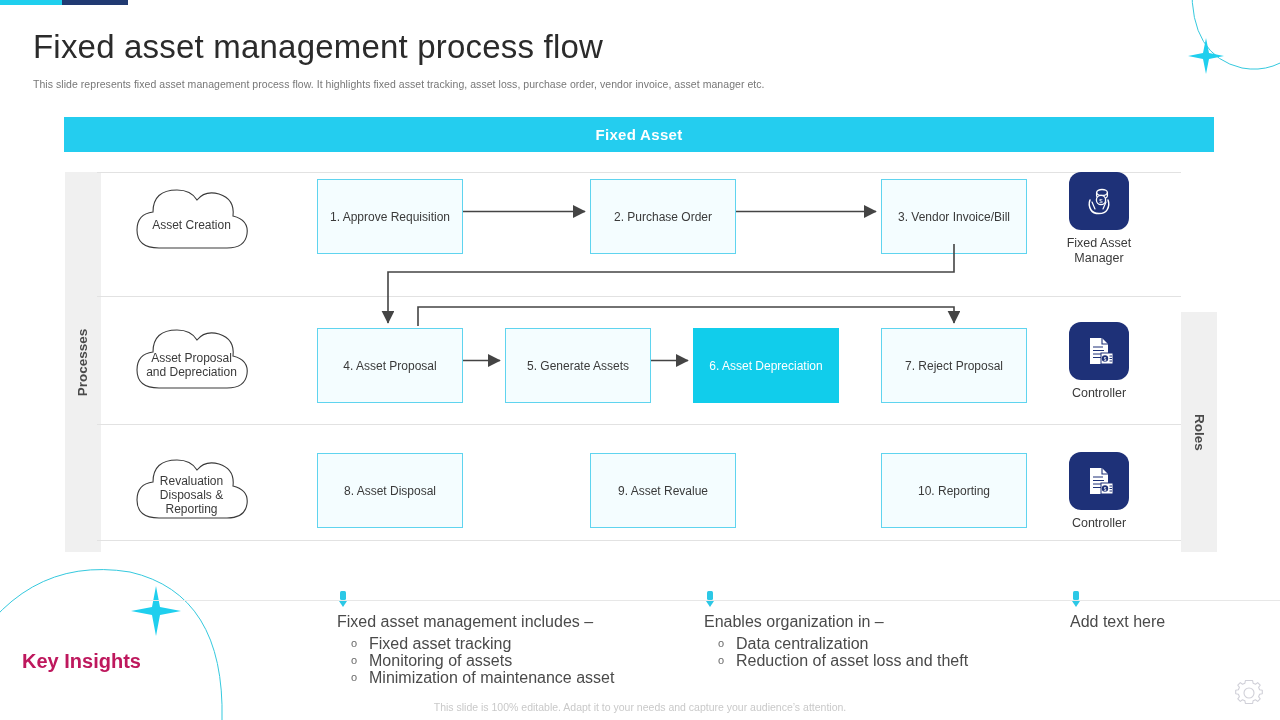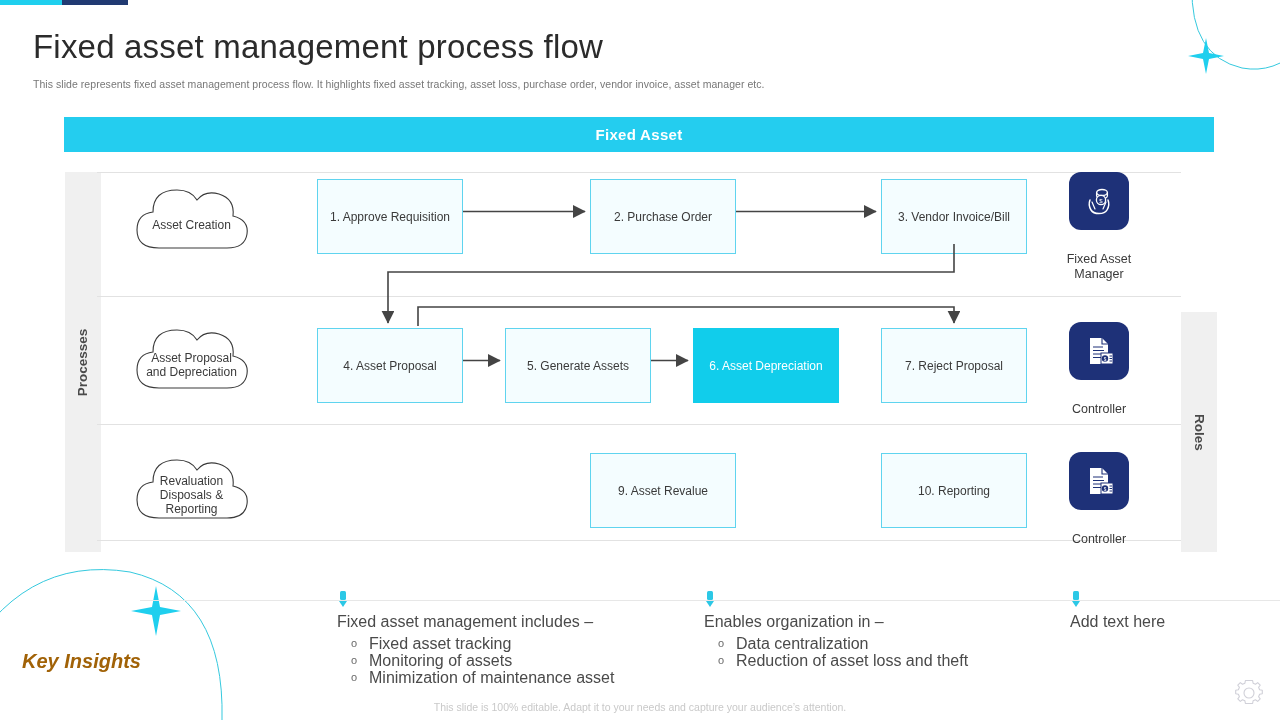--- a/index.html
+++ b/index.html
@@ -70,29 +70,29 @@
     font-size:12px; line-height:16px; color:#3a3a3a;
   }
   .pbox.hl { background:#11cdeb; border-color:#11cdeb; color:#ffffff; }
 
   
   .role { position:absolute; width:106px; text-align:center; }
   .role .badge {
     width:60px; height:58px; margin:0 auto; background:#1e3178;
     border-radius:12px; display:flex; align-items:center; justify-content:center;
   }
-  .role .rlabel { margin-top:22px; font-size:12.5px; line-height:15px; color:#3a3a3a; }
+  .role .rlabel { margin-top:6px; font-size:12.5px; line-height:15px; color:#3a3a3a; }
 
   
   .conn { position:absolute; left:0; top:0; width:1152px; height:392px; pointer-events:none; }
 
   
   .ki-title {
     position:absolute; left:22px; top:650px;
-    font-size:20px; font-weight:bold; color:#a16207;font-style:italic;
+    font-size:20px; font-weight:bold; color:#be185d;
   }
   .deco-bl { position:absolute; left:0; top:548px; width:320px; height:172px; pointer-events:none; }
 
   .ki-line { position:absolute; left:140px; top:600px; width:1140px; height:1px; background:#e7e7e7; }
 
   .ki-col { position:absolute; width:330px; }
   .pin { position:absolute; left:0; top:-22px; width:12px; height:20px; }
   .ki-head { font-size:16px; color:#4a4a4a; margin-bottom:4px; }
   .ki-list { list-style:none; margin-left:32px; }
   .ki-list li { font-size:16px; color:#4a4a4a; line-height:17px; position:relative; }
@@ -183,20 +183,21 @@
     </div>
     <div class="rlabel">Controller</div>
   </div>
 
   <div class="cloud" style="left:65px; top:288px;">
     <svg viewBox="0 0 125 78">
         <path d="M30 70 Q8 70 8 52 Q8 36 24 34 Q24 12 48 12 Q62 12 68 22 Q76 12 90 16 Q106 21 104 38 Q120 42 118 56 Q116 70 98 70 Z" fill="#ffffff" stroke="#3a3a3a" stroke-width="1.1"></path>
       </svg>
     <div class="cloud-text">Revaluation Disposals &amp; Reporting</div>
   </div>
+  <div class="pbox" style="left:253px; top:293px;">8. Asset Disposal</div>
   <div class="pbox" style="left:526px; top:293px;">9. Asset Revalue</div>
   <div class="pbox" style="left:817px; top:293px;">10. Reporting</div>
   <div class="role" style="left:982px; top:292px;">
     <div class="badge">
       <svg width="34" height="34" viewBox="0 0 34 34">
         <path d="M8 4 h12 l6 6 v20 H8 Z" fill="#fff"></path>
         <path d="M20 4 v6 h6" fill="none" stroke="#1e3178" stroke-width="1.1"></path>
         <path d="M11 13 h10 M11 16.5 h11 M11 20 h11 M11 23.5 h8" stroke="#1e3178" stroke-width="1.2"></path>
         <rect x="19" y="19" width="12" height="11" fill="#fff" stroke="#1e3178" stroke-width="1"></rect>
         <circle cx="23" cy="24.5" r="3.2" fill="#1e3178"></circle>

